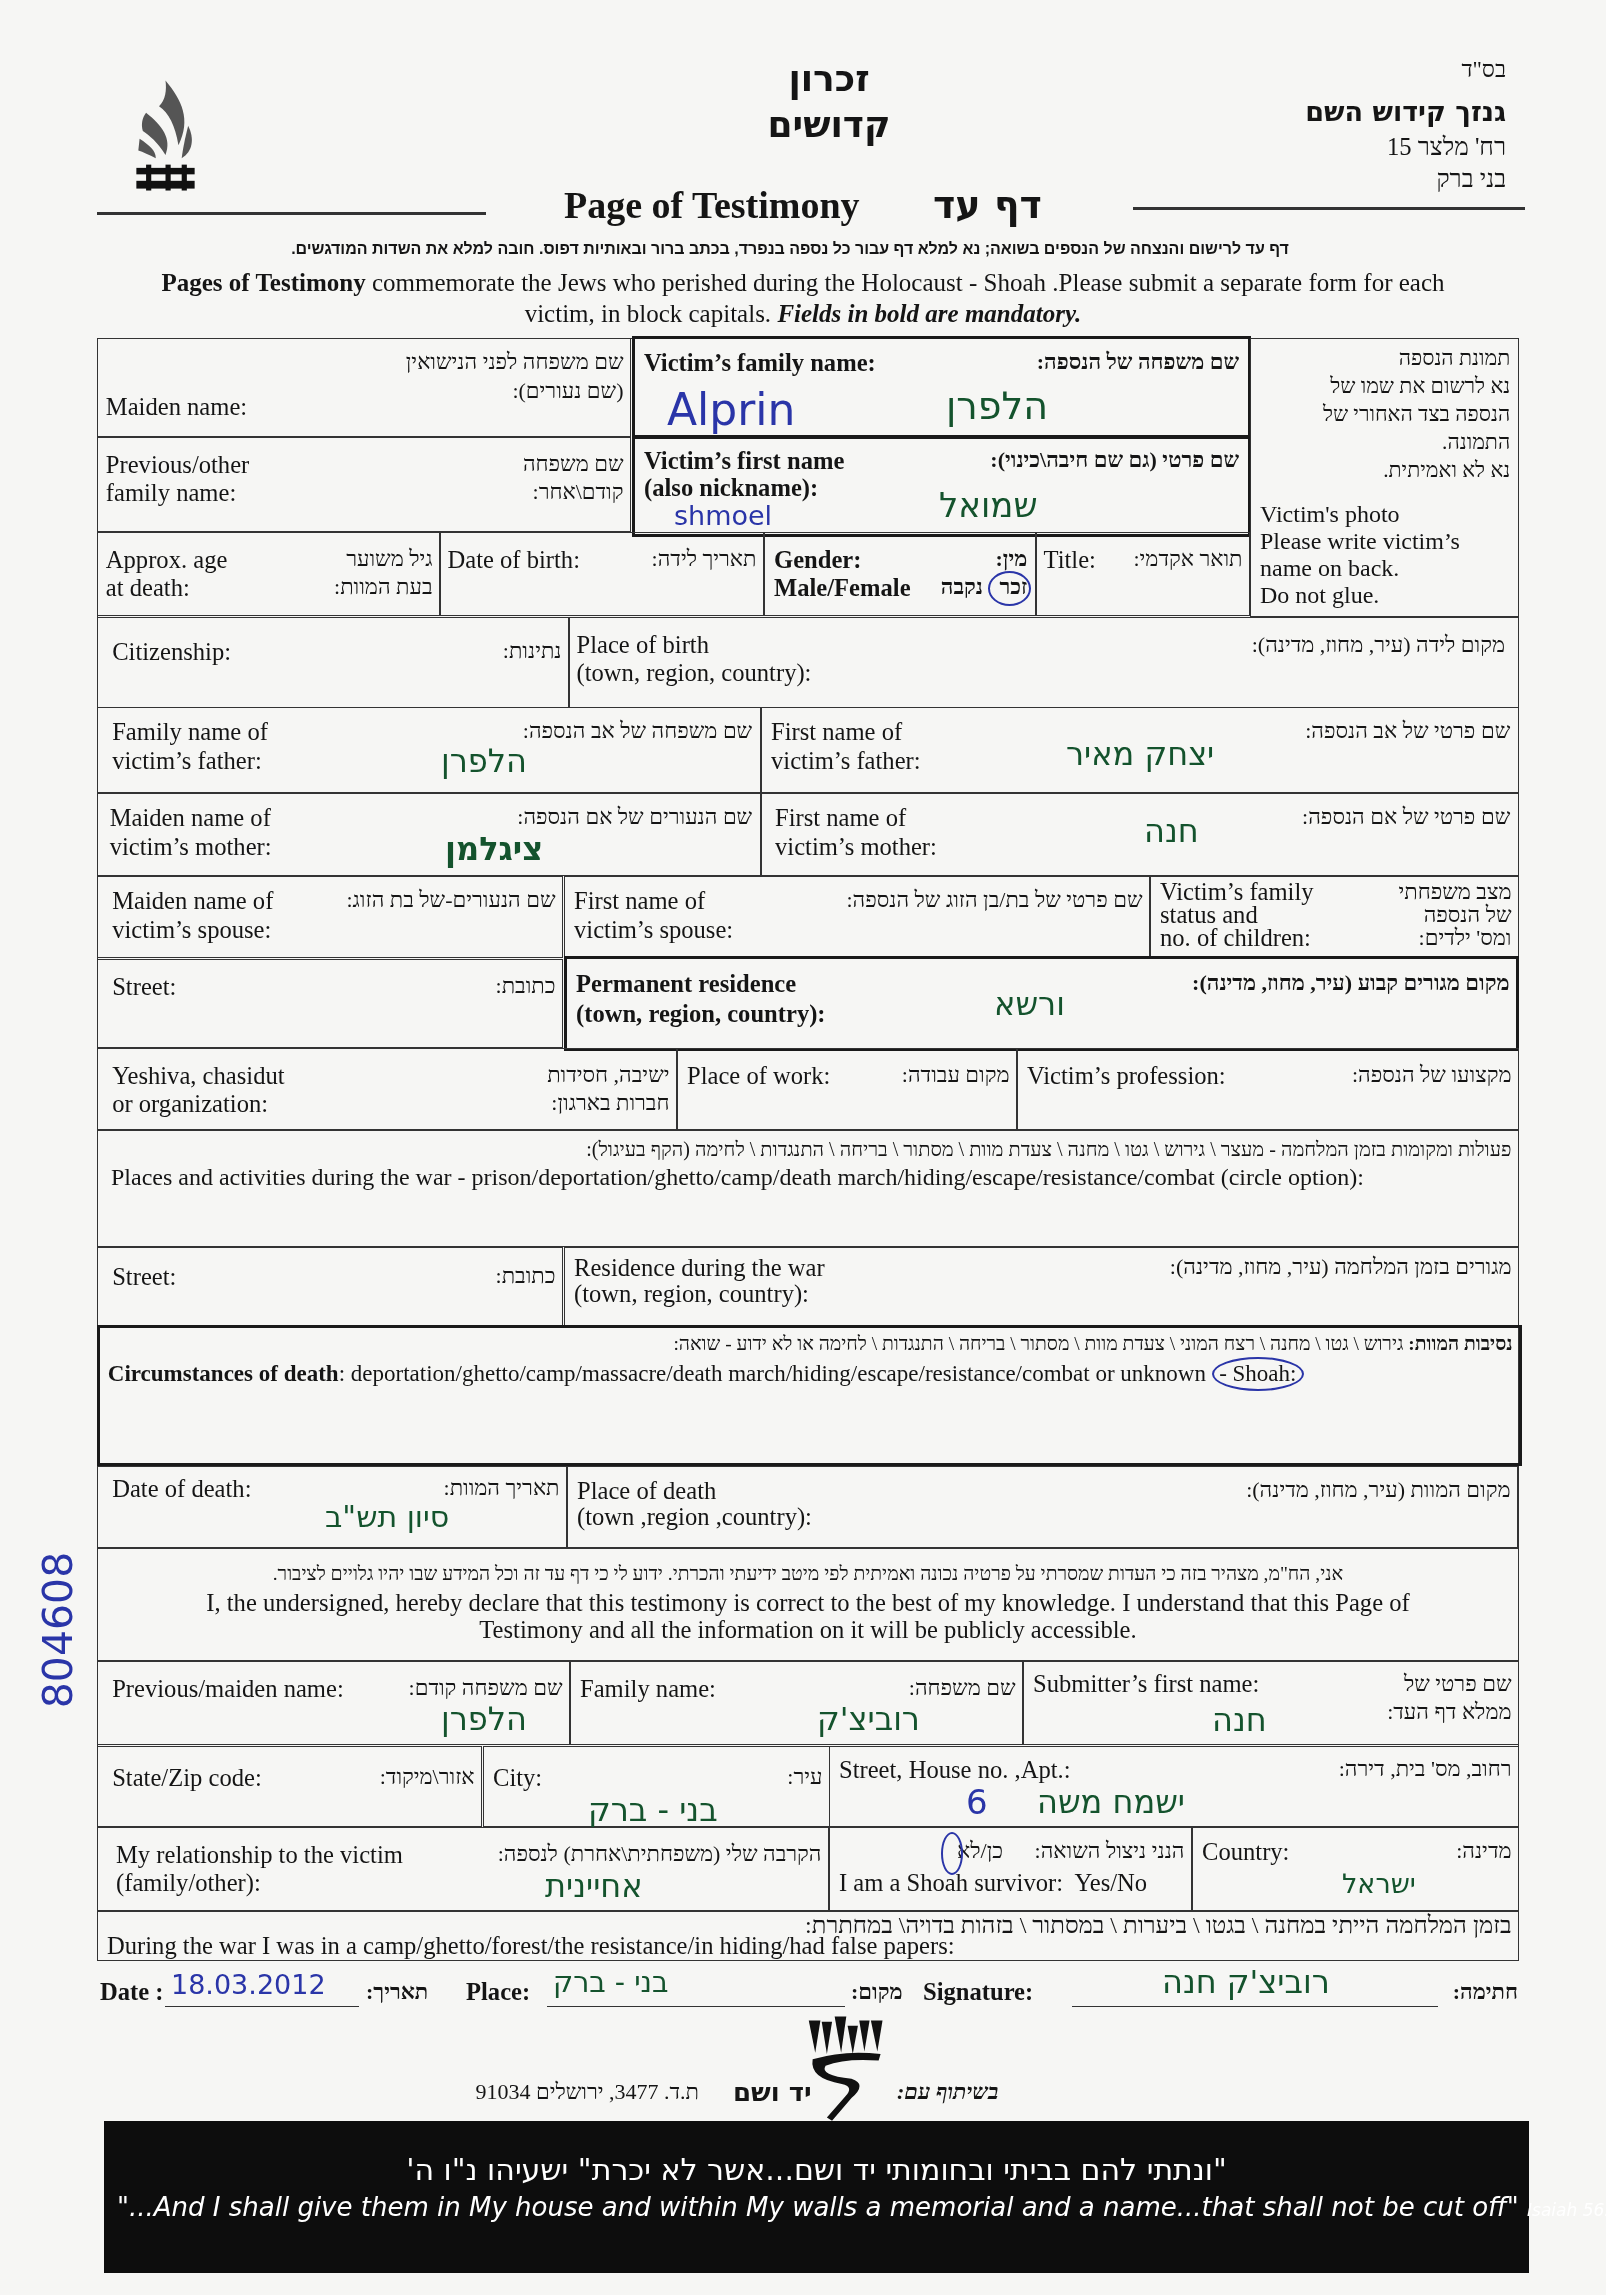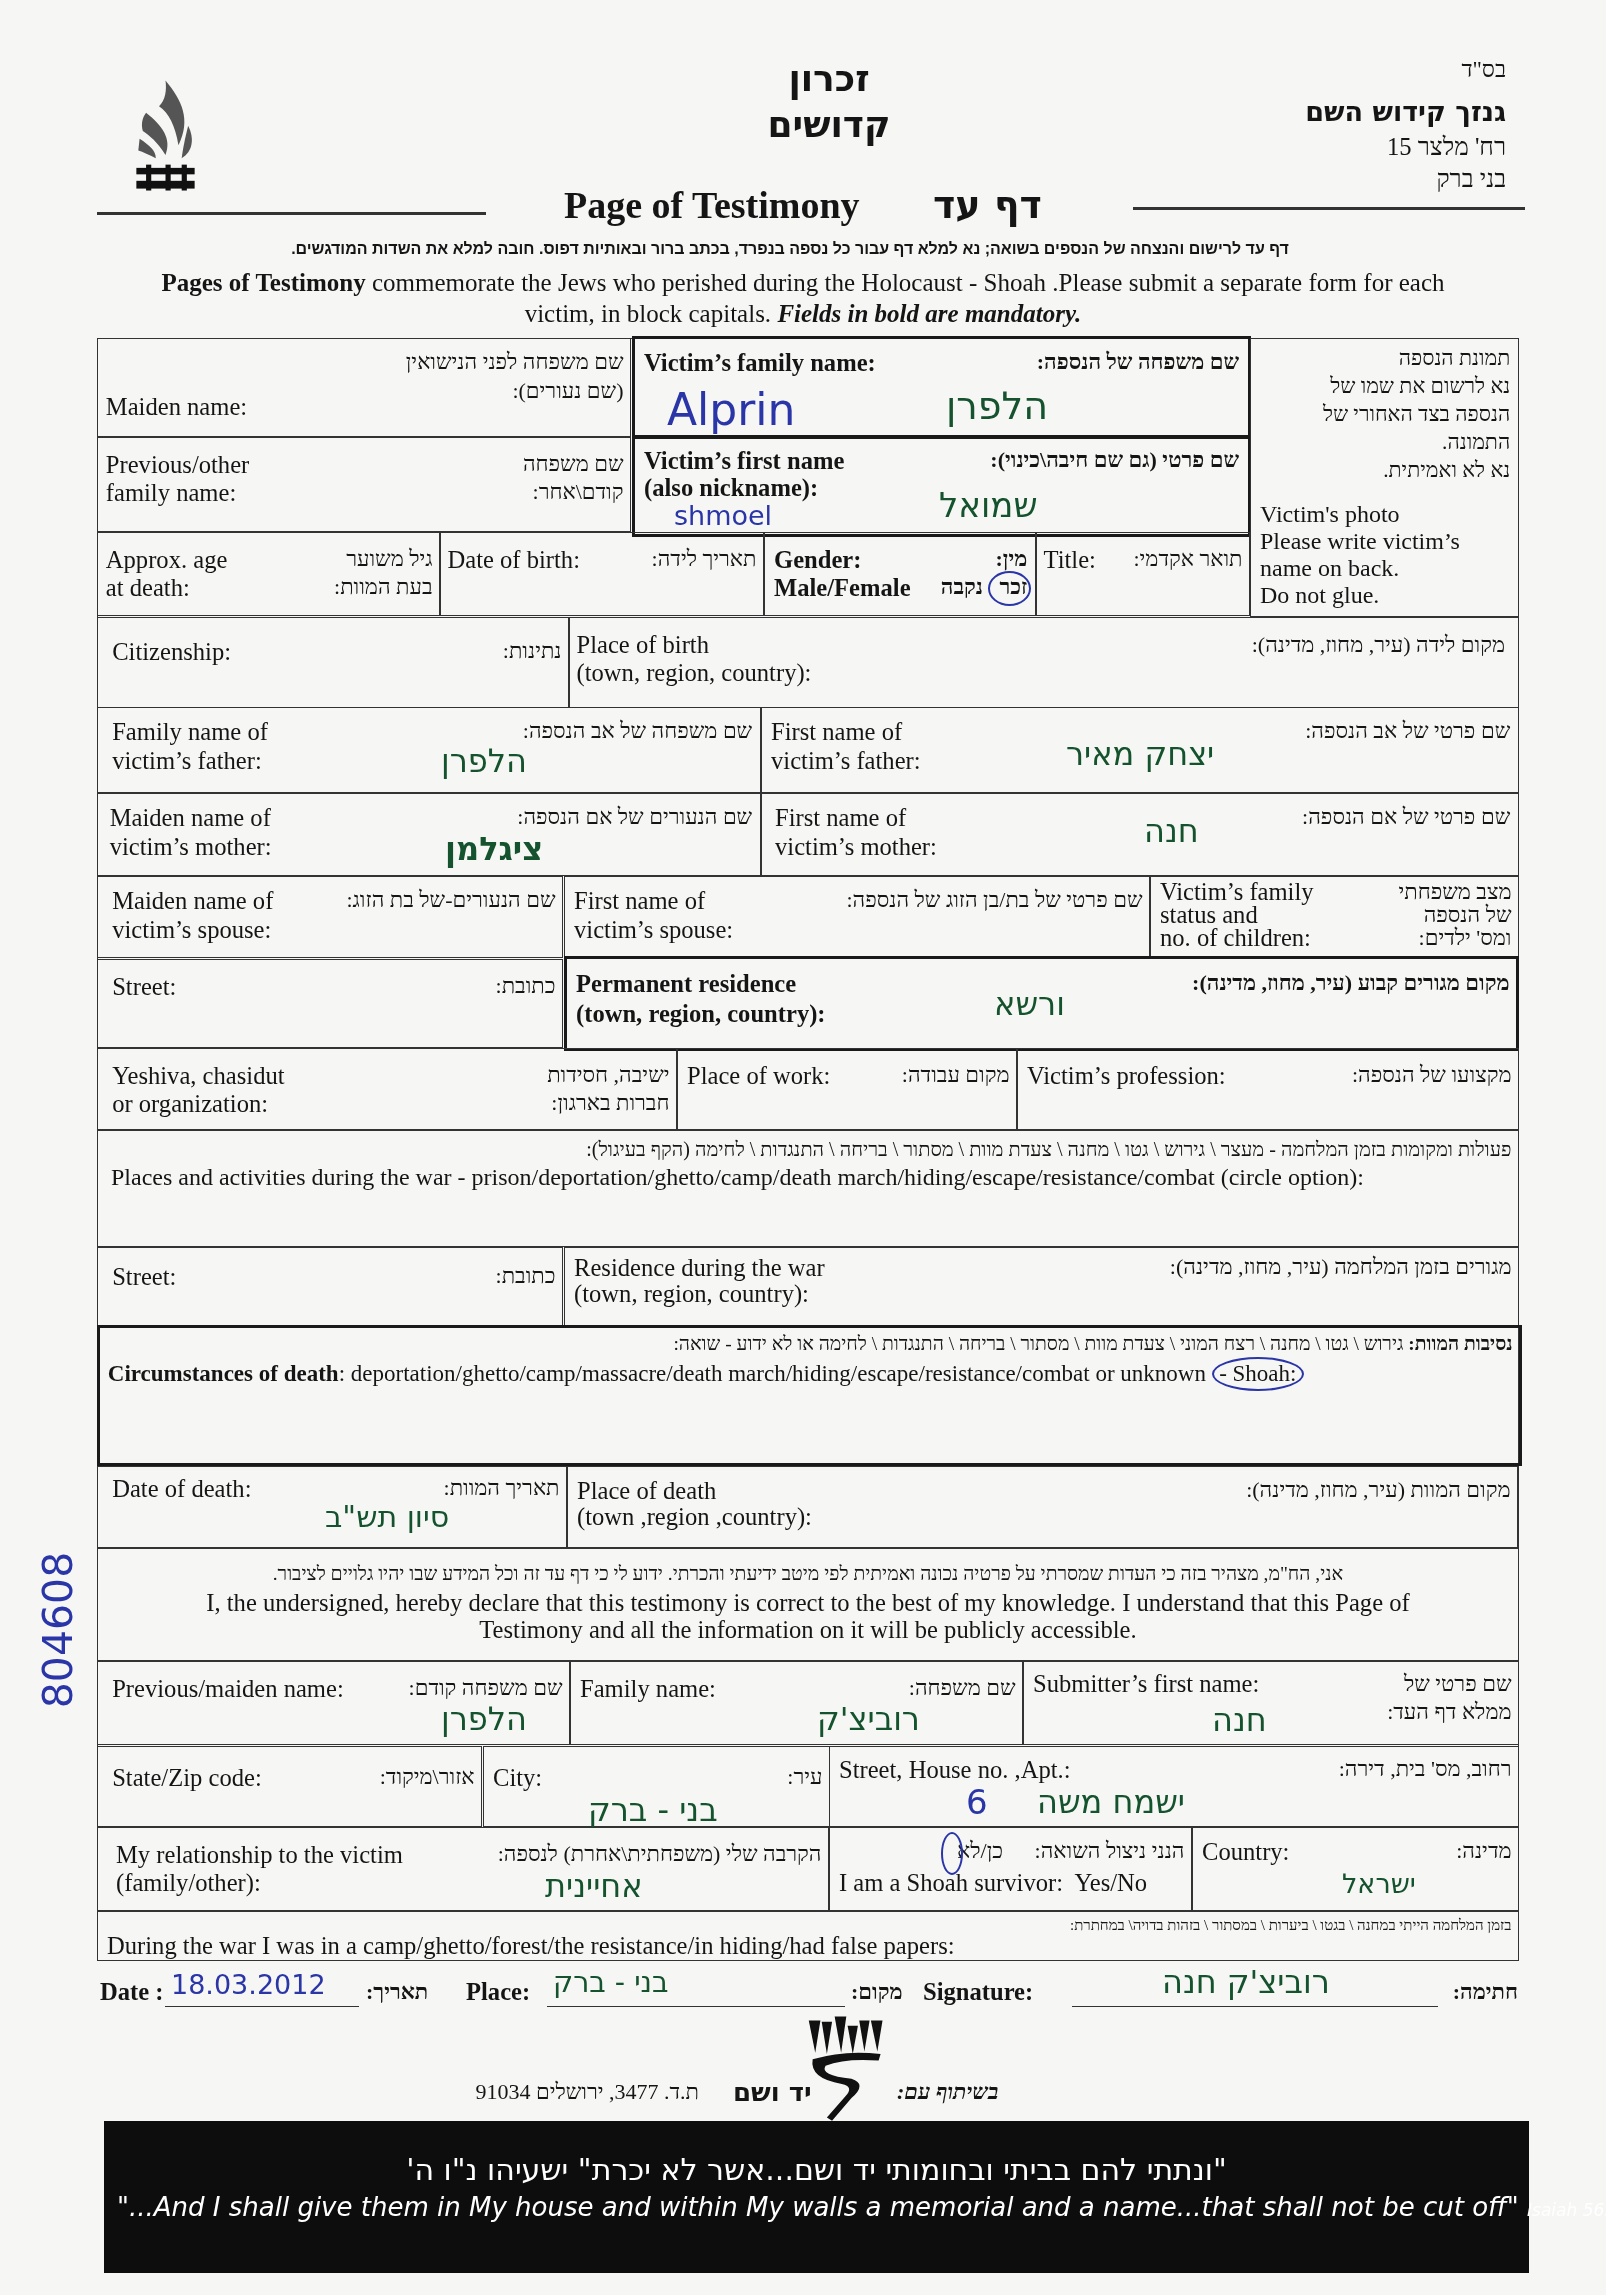--- a/index.html
+++ b/index.html
@@ -290,21 +290,21 @@
   <span class="circle" style="left:111px;top:3.9px;width:22px;height:43px;"></span>
   <span class="lbl" style="left:9px;top:40px;white-space:pre;">I am a Shoah survivor:  Yes/No</span>
 </div>
 <div class="cell" style="left:1192px;top:1827px;width:327px;height:84px;">
   <span class="lbl" style="left:9px;top:9px;">Country:</span>
   <span class="hlbl" style="right:6.5px;top:9px;">מדינה:</span>
   <span class="hwvh" style="left:149px;top:40px;font-size:27px;">ישראל</span>
 </div>
 
 <div class="cell" style="left:97px;top:1911px;width:1422px;height:50px;">
-  <span class="hlbl" style="right:6.5px;top:-1.3px;font-size:15px;">בזמן המלחמה הייתי במחנה \ בגטו \ ביערות \ במסתור \ בזהות בדויה\ במחתרת:</span>
+  <span class="hlbl" style="right:6.5px;top:-1.3px;font-size:24px;">בזמן המלחמה הייתי במחנה \ בגטו \ ביערות \ במסתור \ בזהות בדויה\ במחתרת:</span>
   <span class="lbl" style="left:9px;top:19.4px;">During the war I was in a camp/ghetto/forest/the resistance/in hiding/had false papers:</span>
 </div>
 
 <div class="abs" style="left:100px;top:1969px;width:1418px;height:45px;">
   <span class="lblb" style="left:0;top:7.8px;">Date :</span>
   <span style="position:absolute;left:65px;top:2.6px;width:194px;height:34px;border-bottom:1.9px solid #333;"></span>
   <span class="hwv" style="left:71px;top:0;font-size:27px;">18.03.2012</span>
   <span class="hlblb" style="left:266px;top:9px;">תאריך:</span>
   <span class="lblb" style="left:366px;top:7.8px;">Place:</span>
   <span style="position:absolute;left:447px;top:2.6px;width:298px;height:34px;border-bottom:1.9px solid #333;"></span>

